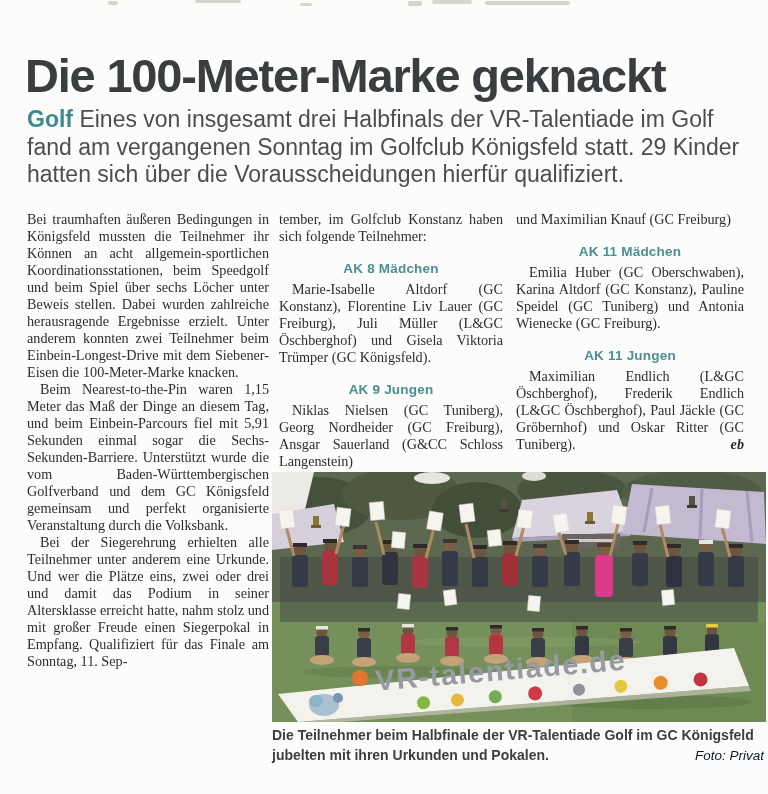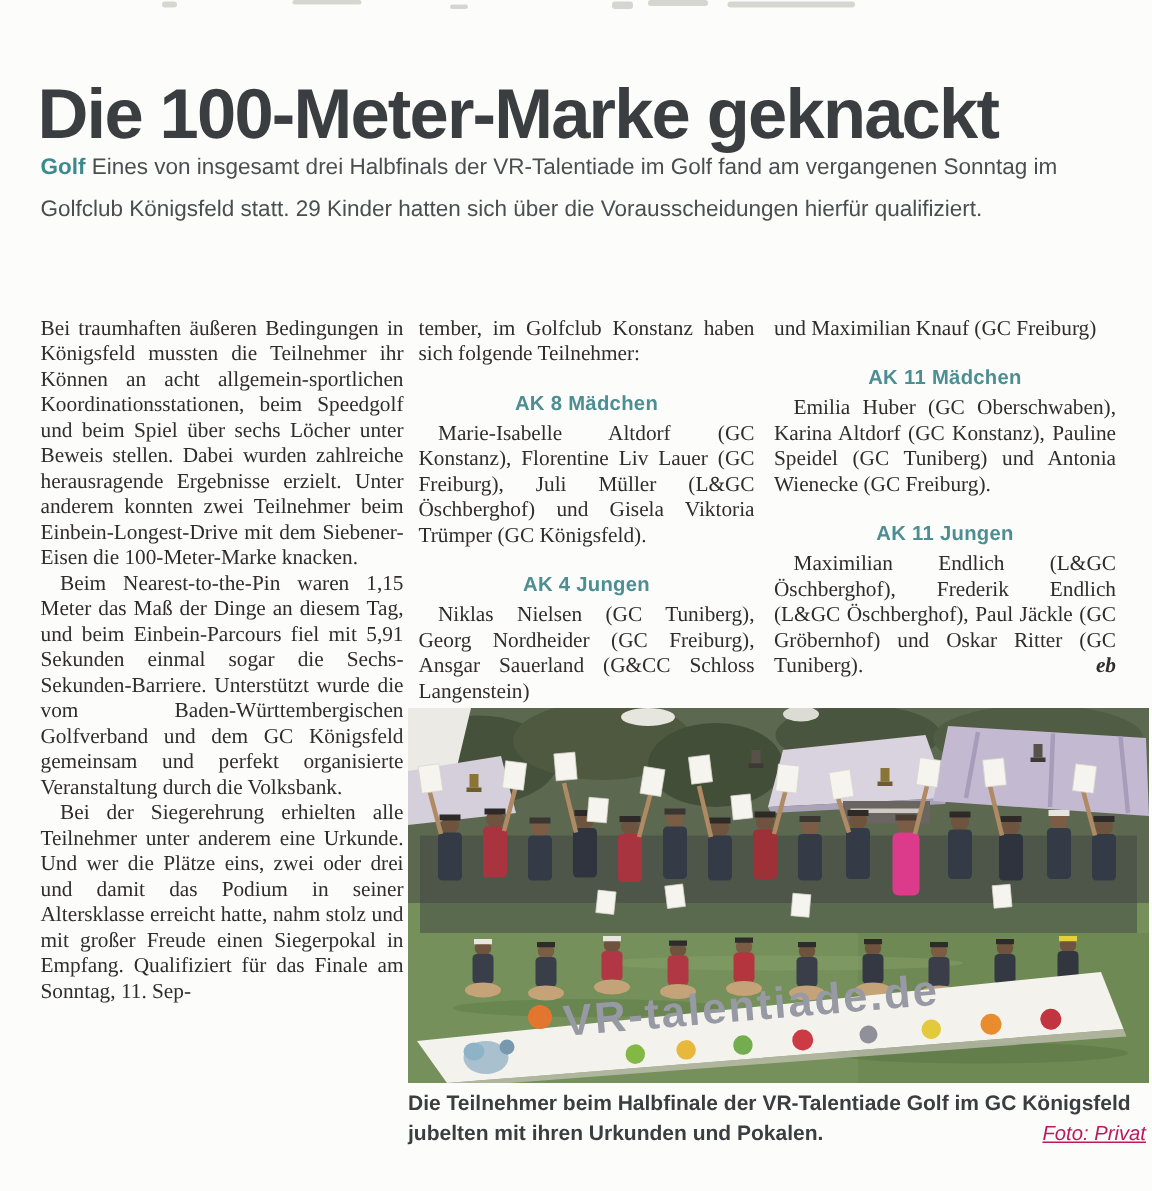--- a/index.html
+++ b/index.html
@@ -9,21 +9,21 @@
     font-family:"Liberation Sans",sans-serif;
   }
   .smudge{position:absolute;background:#d6d6d0;border-radius:2px;}
   .headline{
     position:absolute;left:25px;top:20px;width:720px;
     font-size:47px;font-weight:bold;letter-spacing:-1.2px;
     color:#3b3e41;line-height:1.05;white-space:nowrap;
   }
   .lead{
     position:absolute;left:27px;top:83px;width:714px;
-    font-size:15px;line-height:27.5px;color:#4b4e51;
+    font-size:23px;line-height:27.5px;color:#4b4e51;
   }
   .kicker{font-weight:bold;color:#3d8a8e;}
   .col{
     position:absolute;top:187px;
     font-family:"Liberation Serif",serif;
     font-size:14.2px;line-height:17px;color:#2e2c2d;
     text-align:justify;
     margin-top:24px;
   }
   .col1{left:27px;width:242px;}
@@ -41,21 +41,21 @@
     position:absolute;left:272px;top:472px;width:494px;height:250px;
     background:#75905a;overflow:hidden;
   }
   .caption{
     position:absolute;left:272px;top:726px;width:494px;
     font-size:14px;font-weight:bold;line-height:19.5px;color:#3b3e41;
     text-align:left;
   }
   .credit{
     position:absolute;right:2px;top:20px;
-    font-weight:normal;font-style:italic;color:#be185d;font-size:13.5px;text-decoration:underline;
+    font-weight:normal;font-style:italic;color:#0f172a;font-size:13.5px;
   }
 </style>
 </head>
 <body>
 
 <div class="smudge" style="left:108px;top:1px;width:10px;height:4px;"></div>
 <div class="smudge" style="left:195px;top:0;width:46px;height:3px;"></div>
 <div class="smudge" style="left:300px;top:3px;width:12px;height:3px;"></div>
 <div class="smudge" style="left:408px;top:1px;width:14px;height:5px;"></div>
 <div class="smudge" style="left:432px;top:0;width:40px;height:4px;"></div>
@@ -68,21 +68,21 @@
 <div class="col col1">
   <p>Bei traumhaften äußeren Bedingungen in Königsfeld mussten die Teilnehmer ihr Können an acht allgemein-sportlichen Koordinationsstationen, beim Speedgolf und beim Spiel über sechs Löcher unter Beweis stellen. Dabei wurden zahlreiche herausragende Ergebnisse erzielt. Unter anderem konnten zwei Teilnehmer beim Einbein-Longest-Drive mit dem Siebener-Eisen die 100-Meter-Marke knacken.</p>
   <p class="indent">Beim Nearest-to-the-Pin waren 1,15 Meter das Maß der Dinge an diesem Tag, und beim Einbein-Parcours fiel mit 5,91 Sekunden einmal sogar die Sechs-Sekunden-Barriere. Unterstützt wurde die vom Baden-Württembergischen Golfverband und dem GC Königsfeld gemeinsam und perfekt organisierte Veranstaltung durch die Volksbank.</p>
   <p class="indent">Bei der Siegerehrung erhielten alle Teilnehmer unter anderem eine Urkunde. Und wer die Plätze eins, zwei oder drei und damit das Podium in seiner Altersklasse erreicht hatte, nahm stolz und mit großer Freude einen Siegerpokal in Empfang. Qualifiziert für das Finale am Sonntag, 11. Sep-</p>
 </div>
 
 <div class="col col2">
   <p>tember, im Golfclub Konstanz haben sich folgende Teilnehmer:</p>
   <h3 class="subhead">AK 8 Mädchen</h3>
   <p class="indent">Marie-Isabelle Altdorf (GC Konstanz), Florentine Liv Lauer (GC Freiburg), Juli Müller (L&amp;GC Öschberghof) und Gisela Viktoria Trümper (GC Königsfeld).</p>
-  <h3 class="subhead">AK 4 Jungen</h3>
+  <h3 class="subhead">AK 9 Jungen</h3>
   <p class="indent">Niklas Nielsen (GC Tuniberg), Georg Nordheider (GC Freiburg), Ansgar Sauerland (G&amp;CC Schloss Langenstein)</p>
 </div>
 
 <div class="col col3">
   <p>und Maximilian Knauf (GC Freiburg)</p>
   <h3 class="subhead">AK 11 Mädchen</h3>
   <p class="indent">Emilia Huber (GC Oberschwaben), Karina Altdorf (GC Konstanz), Pauline Speidel (GC Tuniberg) und Antonia Wienecke (GC Freiburg).</p>
   <h3 class="subhead">AK 11 Jungen</h3>
   <p class="indent"><span>Maximilian Endlich (L&amp;GC Öschberghof), Frederik Endlich (L&amp;GC Öschberghof), Paul Jäckle (GC Gröbernhof) und Oskar Ritter (GC Tuniberg).</span><span class="sig">eb</span></p>
 </div>

